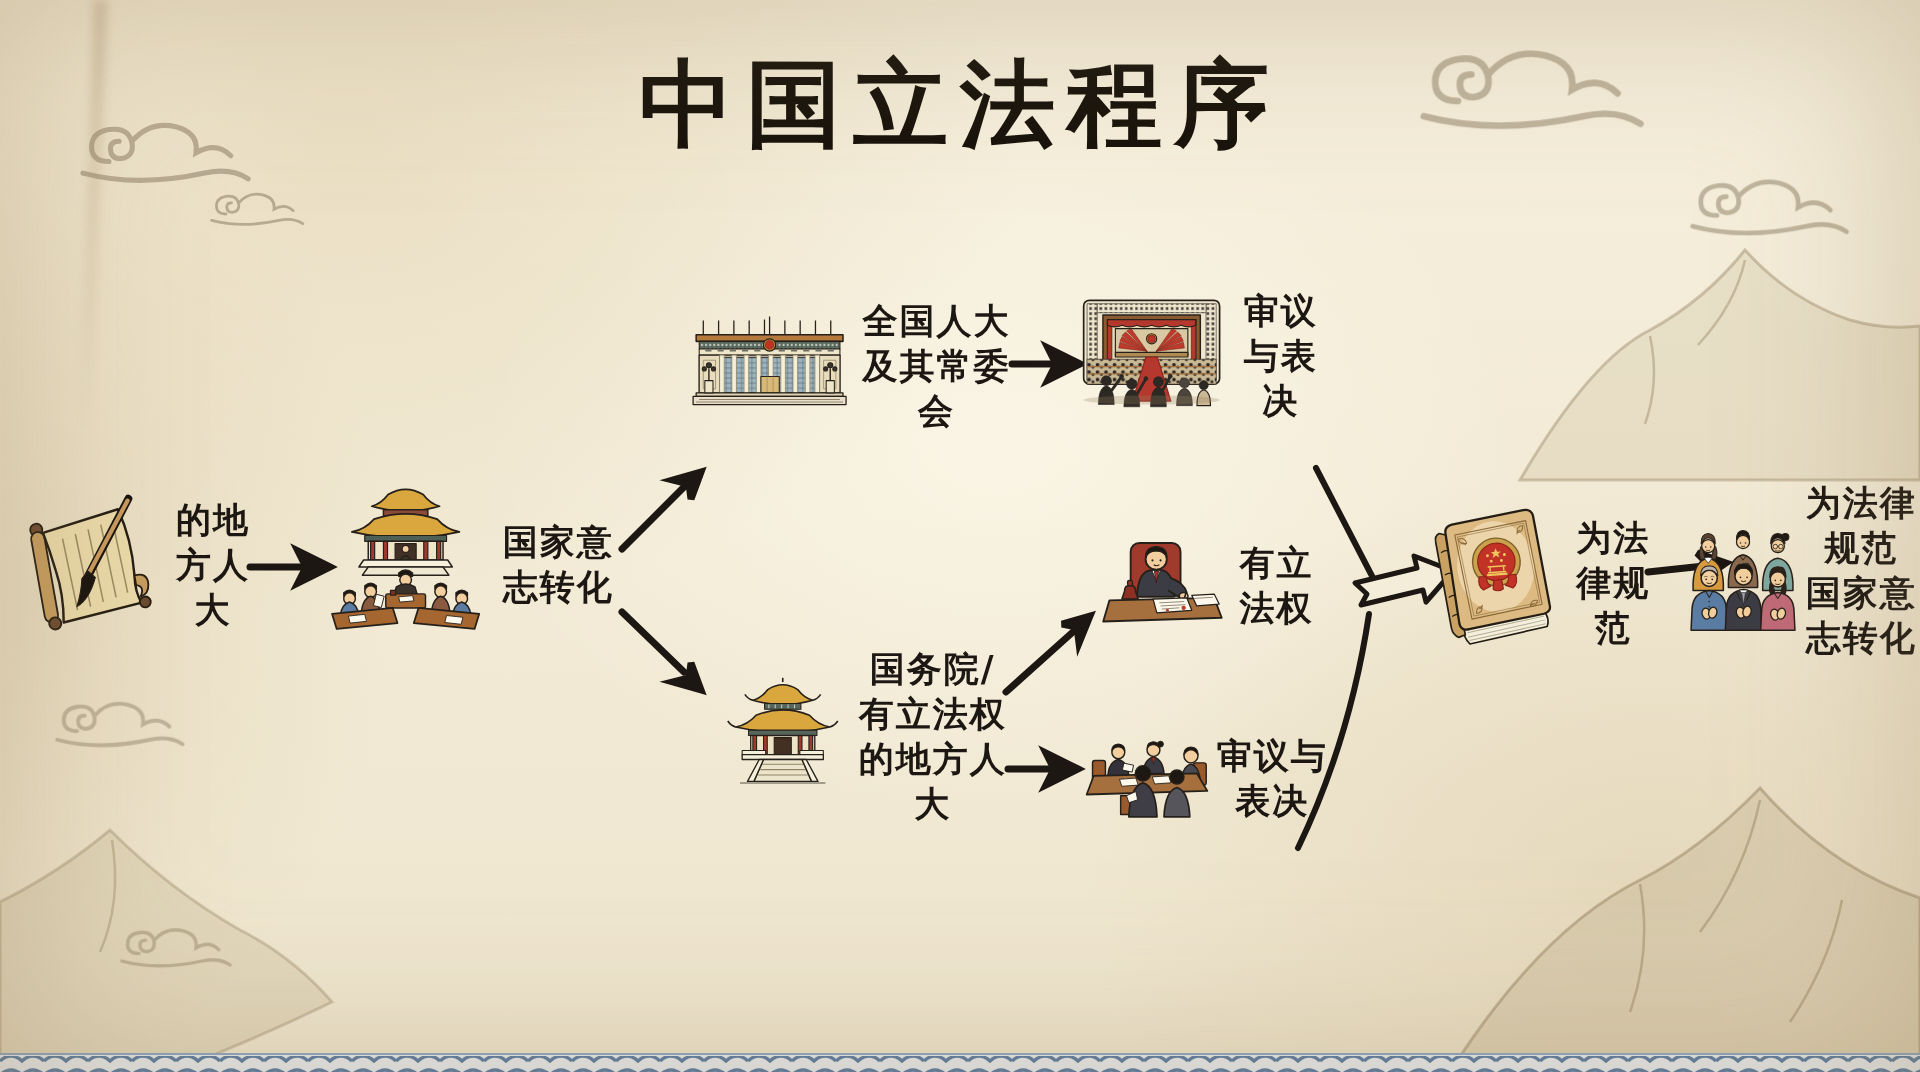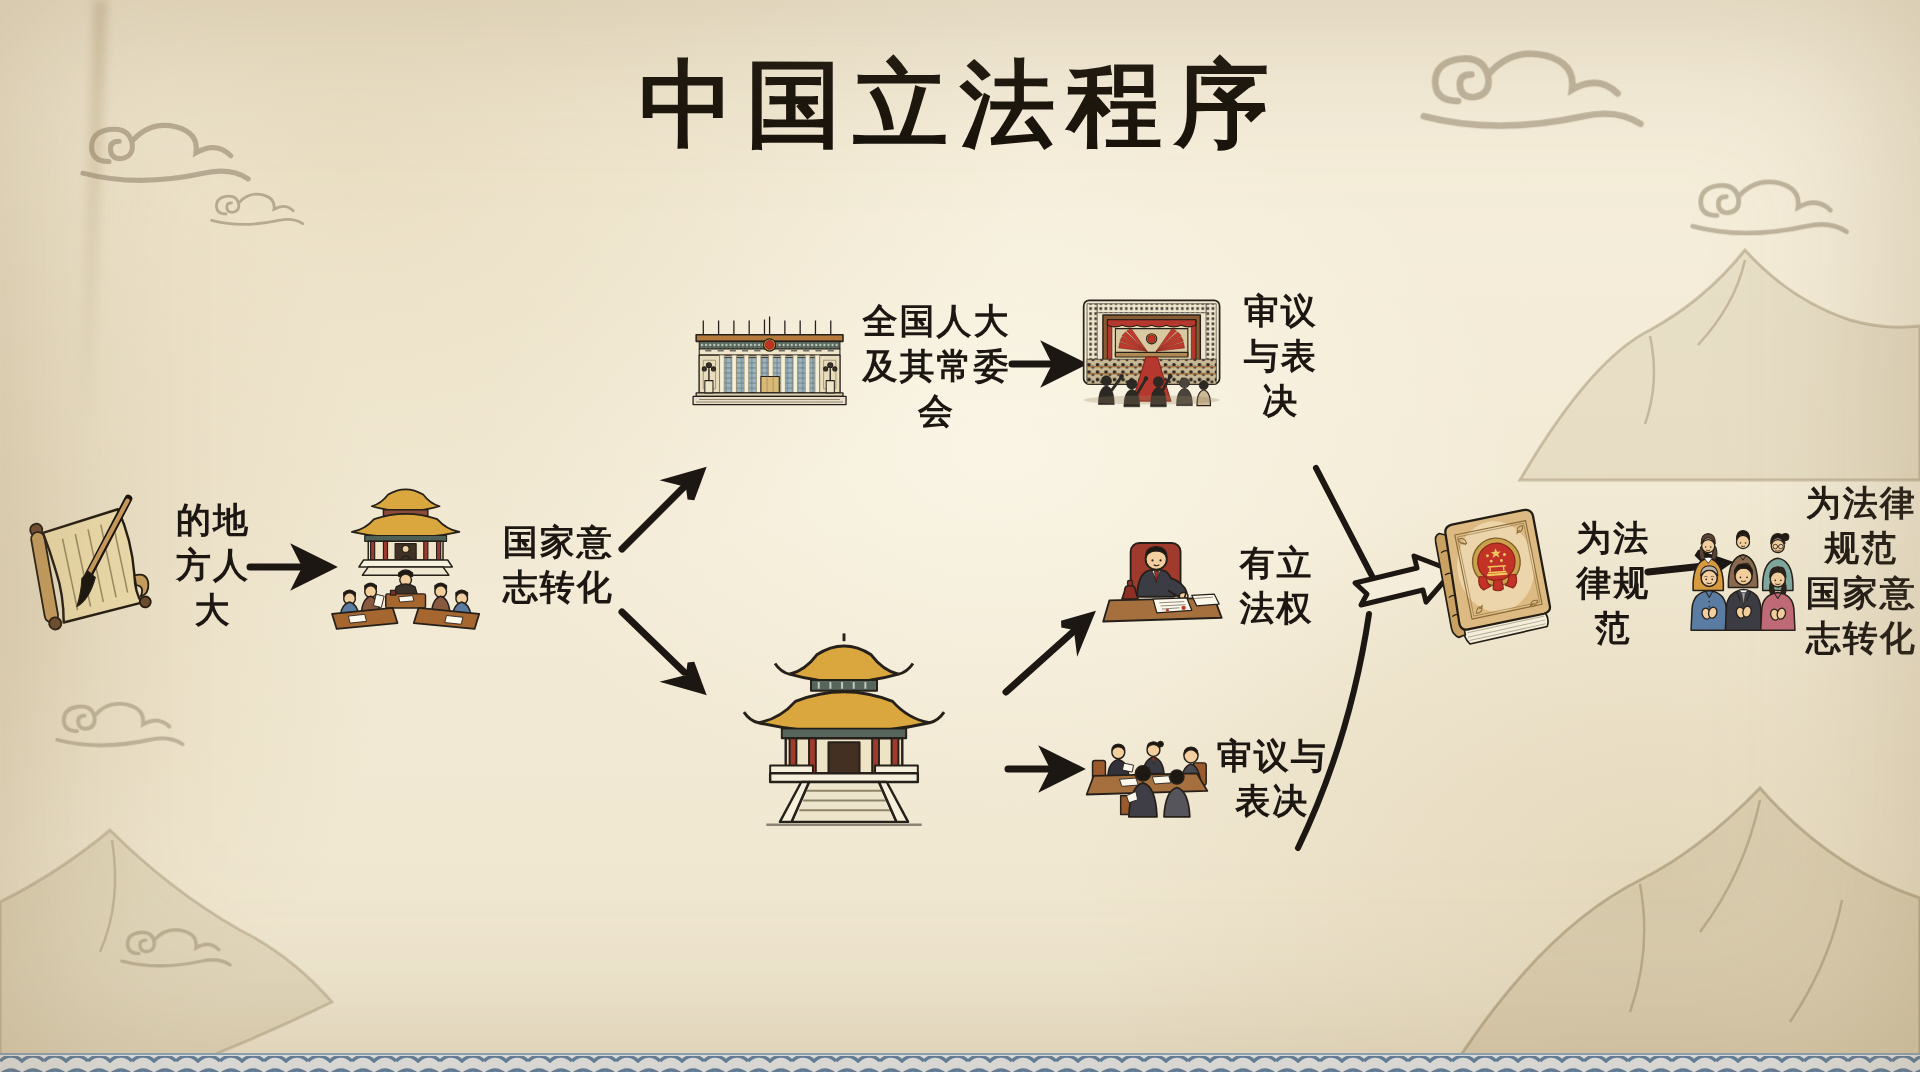--- a/index.html
+++ b/index.html
@@ -350,20 +350,24 @@
         <rect x="64" y="142" width="44" height="8" fill="#f5efdb" stroke-width="2"></rect>
         <rect x="172" y="142" width="44" height="8" fill="#f5efdb" stroke-width="2"></rect>
         <rect x="64" y="150" width="152" height="9" fill="#f5efdb" stroke-width="2.5"></rect>
         <path d="M104,159 L176,159 L194,200 L86,200 Z" fill="#ece4cb" stroke-width="2.5"></path>
         <path d="M101,168 H179 M98,178 H184 M94,188 H188" stroke="#8f8468" stroke-width="2" fill="none"></path>
         <path d="M96,159 L104,159 L86,200 L74,200 Z" fill="#f5efdb" stroke-width="2.5"></path>
         <path d="M184,159 L176,159 L194,200 L206,200 Z" fill="#f5efdb" stroke-width="2.5"></path>
         <path d="M60,203 H220" stroke-width="2.5" fill="none" opacity=".5"></path>
       </g>
     </svg>
+    <figcaption class="label">
+      <span style="display:block">国务院/有立法权</span>
+      <span style="display:block">的地方人大</span>
+    </figcaption>
   </figure>
 
   <figure class="node" style="left:1092px;top:508px;width:232px;">
     <svg class="illus" width="214" height="146" viewBox="0 0 220 150">
       <g stroke="#26201a" stroke-linejoin="round">
         <rect x="62" y="14" width="80" height="86" rx="14" fill="#a03a2c" stroke-width="3"></rect>
         <circle cx="103" cy="40" r="17" fill="#f3cf9f" stroke-width="3"></circle>
         <path d="M86,36 Q86,21 103,20 Q120,21 120,36 Q113,26 103,27 Q93,26 86,36 Z" fill="#1d1812" stroke-width="2"></path>
         <circle cx="97" cy="42" r="1.7" fill="#2a221a" stroke="none"></circle>
         <circle cx="110" cy="42" r="1.7" fill="#2a221a" stroke="none"></circle>

